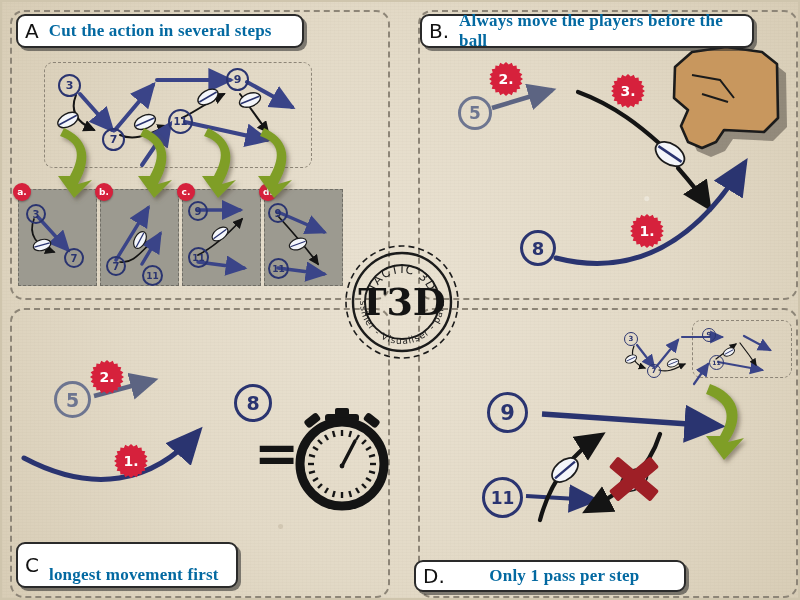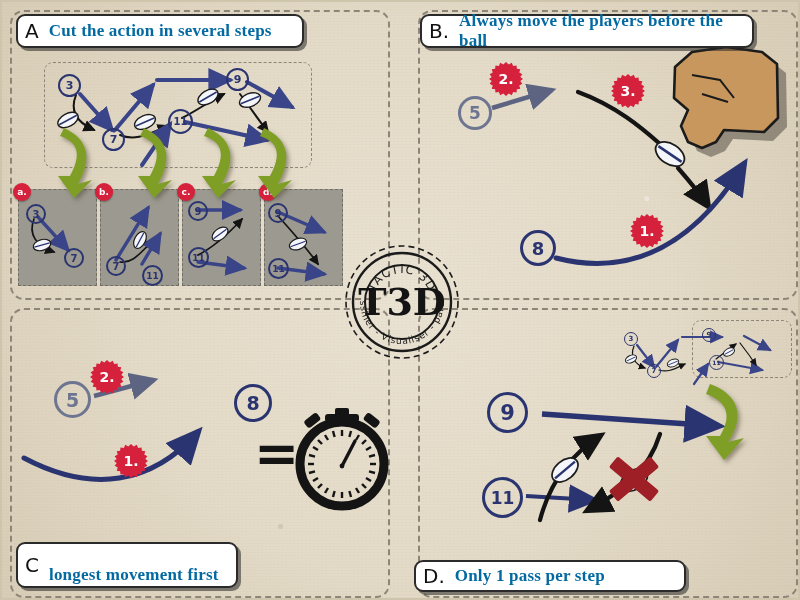--- a/index.html
+++ b/index.html
@@ -428,16 +428,16 @@
   </div>
   <div class="plaque" id="plaqueC">
     <span class="letter">C</span>
     <span class="ptext">
       <br>
       <span>longest movement first</span>
     </span>
   </div>
   <div class="plaque" id="plaqueD">
     <span class="letter">D.</span>
-    <span class="ptext" style="width:100%;">Only 1 pass per step</span>
+    <span class="ptext" style="width:100%;text-align:center;">Only 1 pass per step</span>
   </div>
 
 </div>
 
 </body></html>

